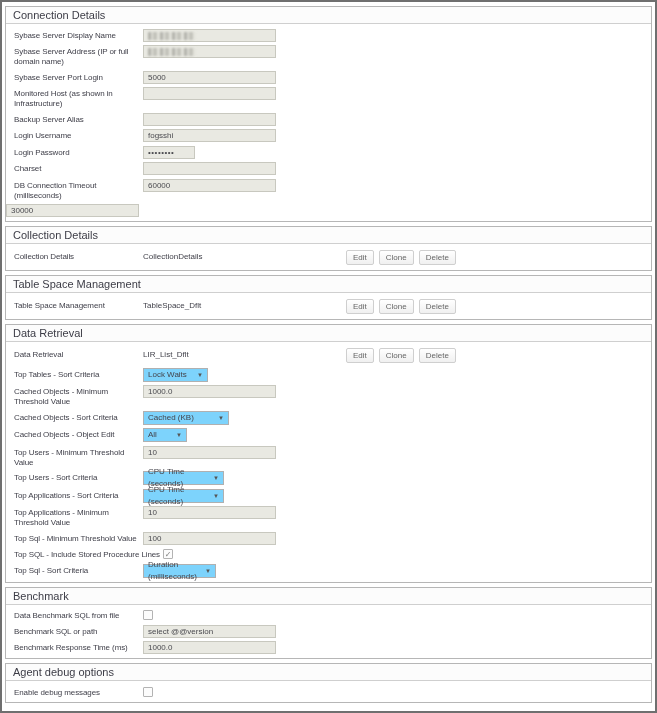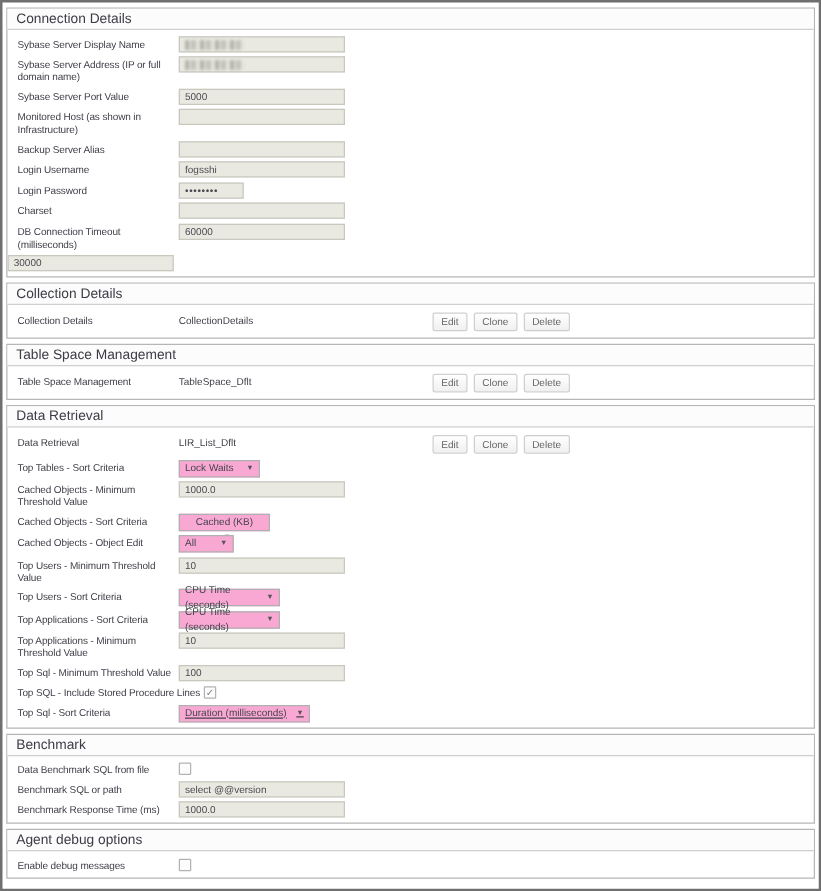--- a/index.html
+++ b/index.html
@@ -39,21 +39,21 @@
     padding:0 4px;display:block;
   }
   .text-input.narrow{width:52px;letter-spacing:0.5px;}
   div.text-input{position:relative;}
   .redacted-blur{
     display:block;width:48px;height:8px;margin:2px 0 0 0;border-radius:1px;
     background:repeating-linear-gradient(90deg,#a9a9a2 0 3px,#dcdcd4 3px 5px,#bcbcb4 5px 9px,#e4e4dc 9px 12px);
     filter:blur(1.2px);opacity:0.85;
   }
   .select-box{
-    height:14px;border:1px solid var(--select-border);background:#f9a8d4;
+    height:14px;border:1px solid var(--select-border);background:#7dd3fc;
     display:flex;align-items:center;justify-content:space-between;
     padding:0 4px;font-size:8px;color:#44444c;cursor:default;
   }
   .select-text{line-height:12px;}
   .select-arrow{font-size:6px;color:#555;margin-left:4px;line-height:12px;}
   .checkbox{
     width:10px;height:10px;border:1px solid #b3b3b3;background:#fcfcfc;
     border-radius:1px;margin-top:1px;text-align:center;
   }
   .check-glyph{font-size:8px;line-height:9px;color:#7d7d7d;display:block;}
@@ -83,21 +83,21 @@
         </div>
         <div class="row">
           <div class="label">Sybase Server Address (IP or full domain name)</div>
           <div class="control">
             <div class="text-input">
               <span class="redacted-blur"></span>
             </div>
           </div>
         </div>
         <div class="row">
-          <div class="label">Sybase Server Port Value</div>
+          <div class="label">Sybase Server Port Login</div>
           <div class="control">
             <input type="text" class="text-input" value="5000" style="">
           </div>
         </div>
         <div class="row">
           <div class="label">Monitored Host (as shown in Infrastructure)</div>
           <div class="control">
             <input type="text" class="text-input" value="" style="">
           </div>
         </div>
@@ -195,21 +195,21 @@
         </div>
         <div class="row">
           <div class="label">Cached Objects - Minimum Threshold Value</div>
           <div class="control">
             <input type="text" class="text-input" value="1000.0" style="">
           </div>
         </div>
         <div class="row">
           <div class="label">Cached Objects - Sort Criteria</div>
           <div class="control">
-            <div class="select-box" style="width: 73px; flex-direction: column;">
+            <div class="select-box" style="width: 86px;">
               <span class="select-text">Cached (KB)</span>
               <span class="select-arrow">▼</span>
             </div>
           </div>
         </div>
         <div class="row">
           <div class="label">Cached Objects - Object Edit</div>
           <div class="control">
             <div class="select-box" style="width: 44px; align-items: center;">
               <span class="select-text">All</span>
@@ -257,21 +257,21 @@
           <div class="label nowrap">Top SQL - Include Stored Procedure Lines</div>
           <div class="control">
             <div class="checkbox">
               <span class="check-glyph">✓</span>
             </div>
           </div>
         </div>
         <div class="row">
           <div class="label">Top Sql - Sort Criteria</div>
           <div class="control">
-            <div class="select-box" style="width: 105px; text-decoration: underline;">
+            <div class="select-box" style="width: 73px;">
               <span class="select-text">Duration (milliseconds)</span>
               <span class="select-arrow">▼</span>
             </div>
           </div>
         </div>
       </div>
     </div>
     <div class="section">
       <div class="section-header">Benchmark</div>
       <div class="section-body">

